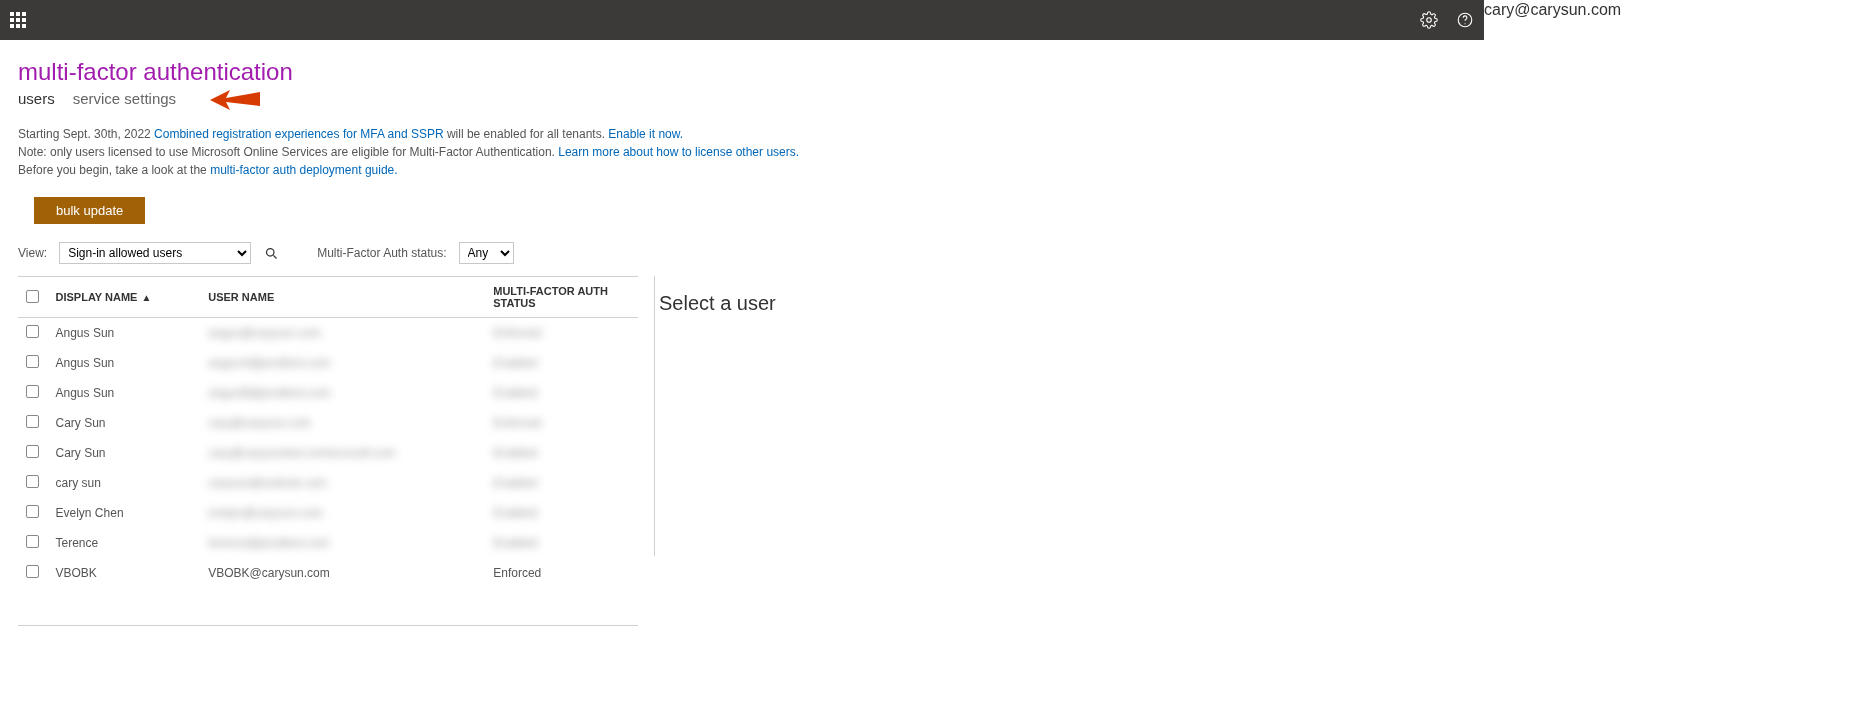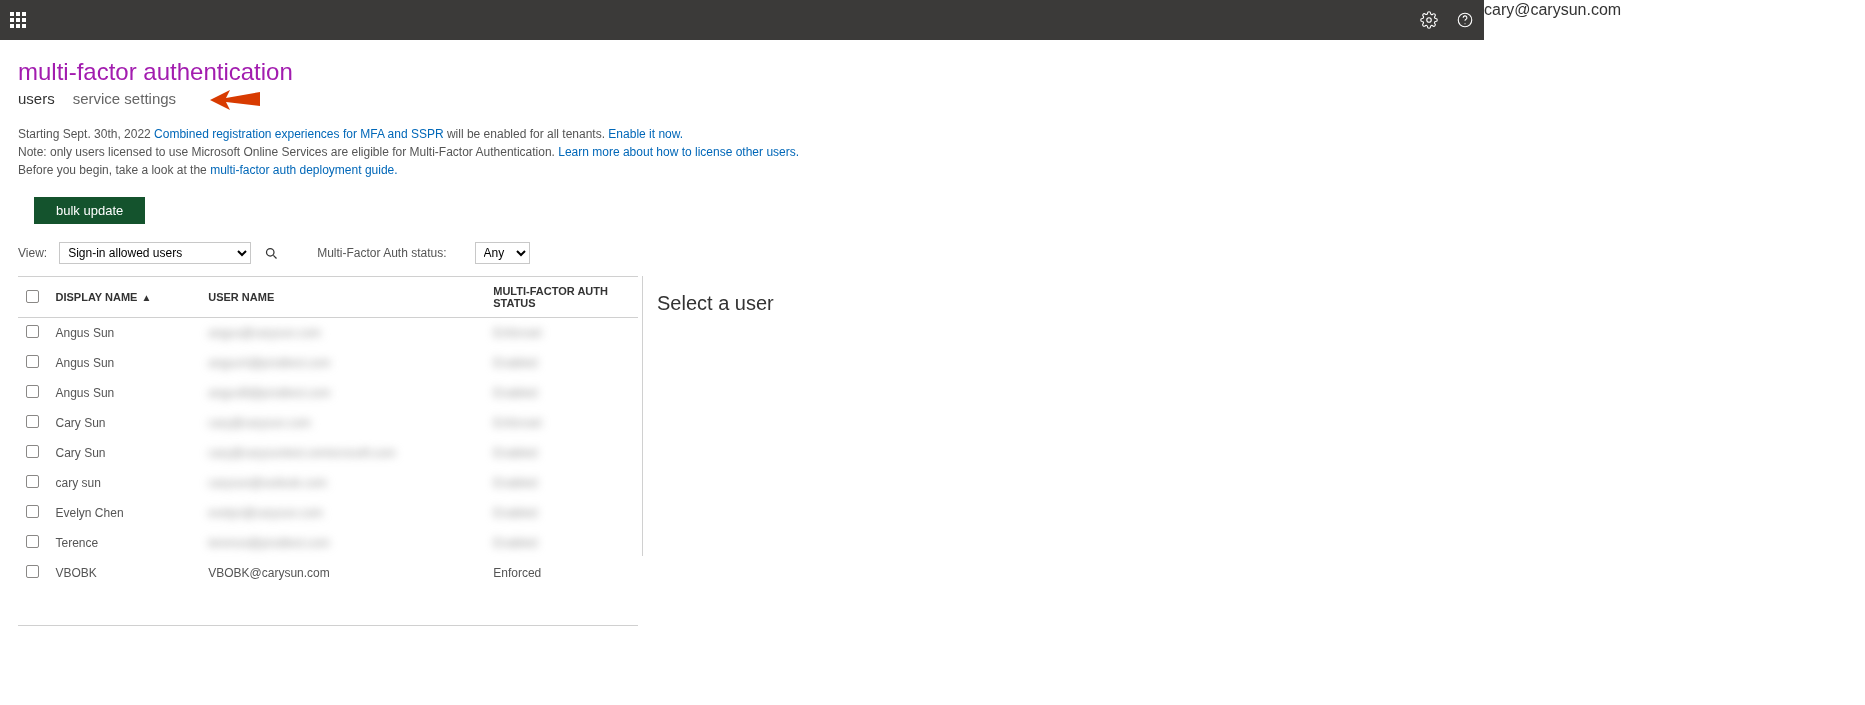--- a/index.html
+++ b/index.html
@@ -68,21 +68,21 @@
 
   .info-text {
     font-size: 12px;
     color:#555;
     line-height:1.5;
     margin-bottom: 18px;
   }
   .info-text a { color:#0067b8; text-decoration:none; cursor:pointer; }
 
   .bulk-btn {
-    background:#14532d;
+    background:#a16207;
     color:#fff;
     border:none;
     padding: 6px 22px;
     font-size:13px;
     cursor:pointer;
     margin-left:16px;
     margin-bottom:18px;
   }
 
   
@@ -94,21 +94,21 @@
     font-size:12px;
     color:#555;
   }
   .filter-row select {
     font-size:12px;
     padding: 2px 4px;
     border:1px solid #c8c8c8;
     background:#fff;
   }
   .view-select { width:192px; }
-  .status-select { width:55px;margin-left:16px; }
+  .status-select { width:55px; }
   .search-ico { width:16px; height:16px; display:inline-flex; align-items:center; justify-content:center; cursor:pointer; }
   .search-ico svg { width:15px; height:15px; stroke:#333; fill:none; stroke-width:2; }
 
   
   .content-row {
     display:flex;
     align-items:flex-start;
   }
   .table-wrap { width:620px; }
   table.users {
@@ -149,23 +149,23 @@
   th.col-status, td.col-status { width:150px; }
 
   .blur {
     filter: blur(4px);
     color:#999 !important;
     user-select:none;
   }
 
   .side-panel {
     border-left:1px solid #d0d0d0;
-    padding: 16px 14px;
+    padding: 16px 4px;
     min-height:280px;
-    margin-left:4px;
+    margin-left:16px;
     width:160px;
   }
   .side-panel h2 {
     font-weight:300;
     font-size:20px;
     color:#333;
   }
 </style>
 </head>
 <body>

